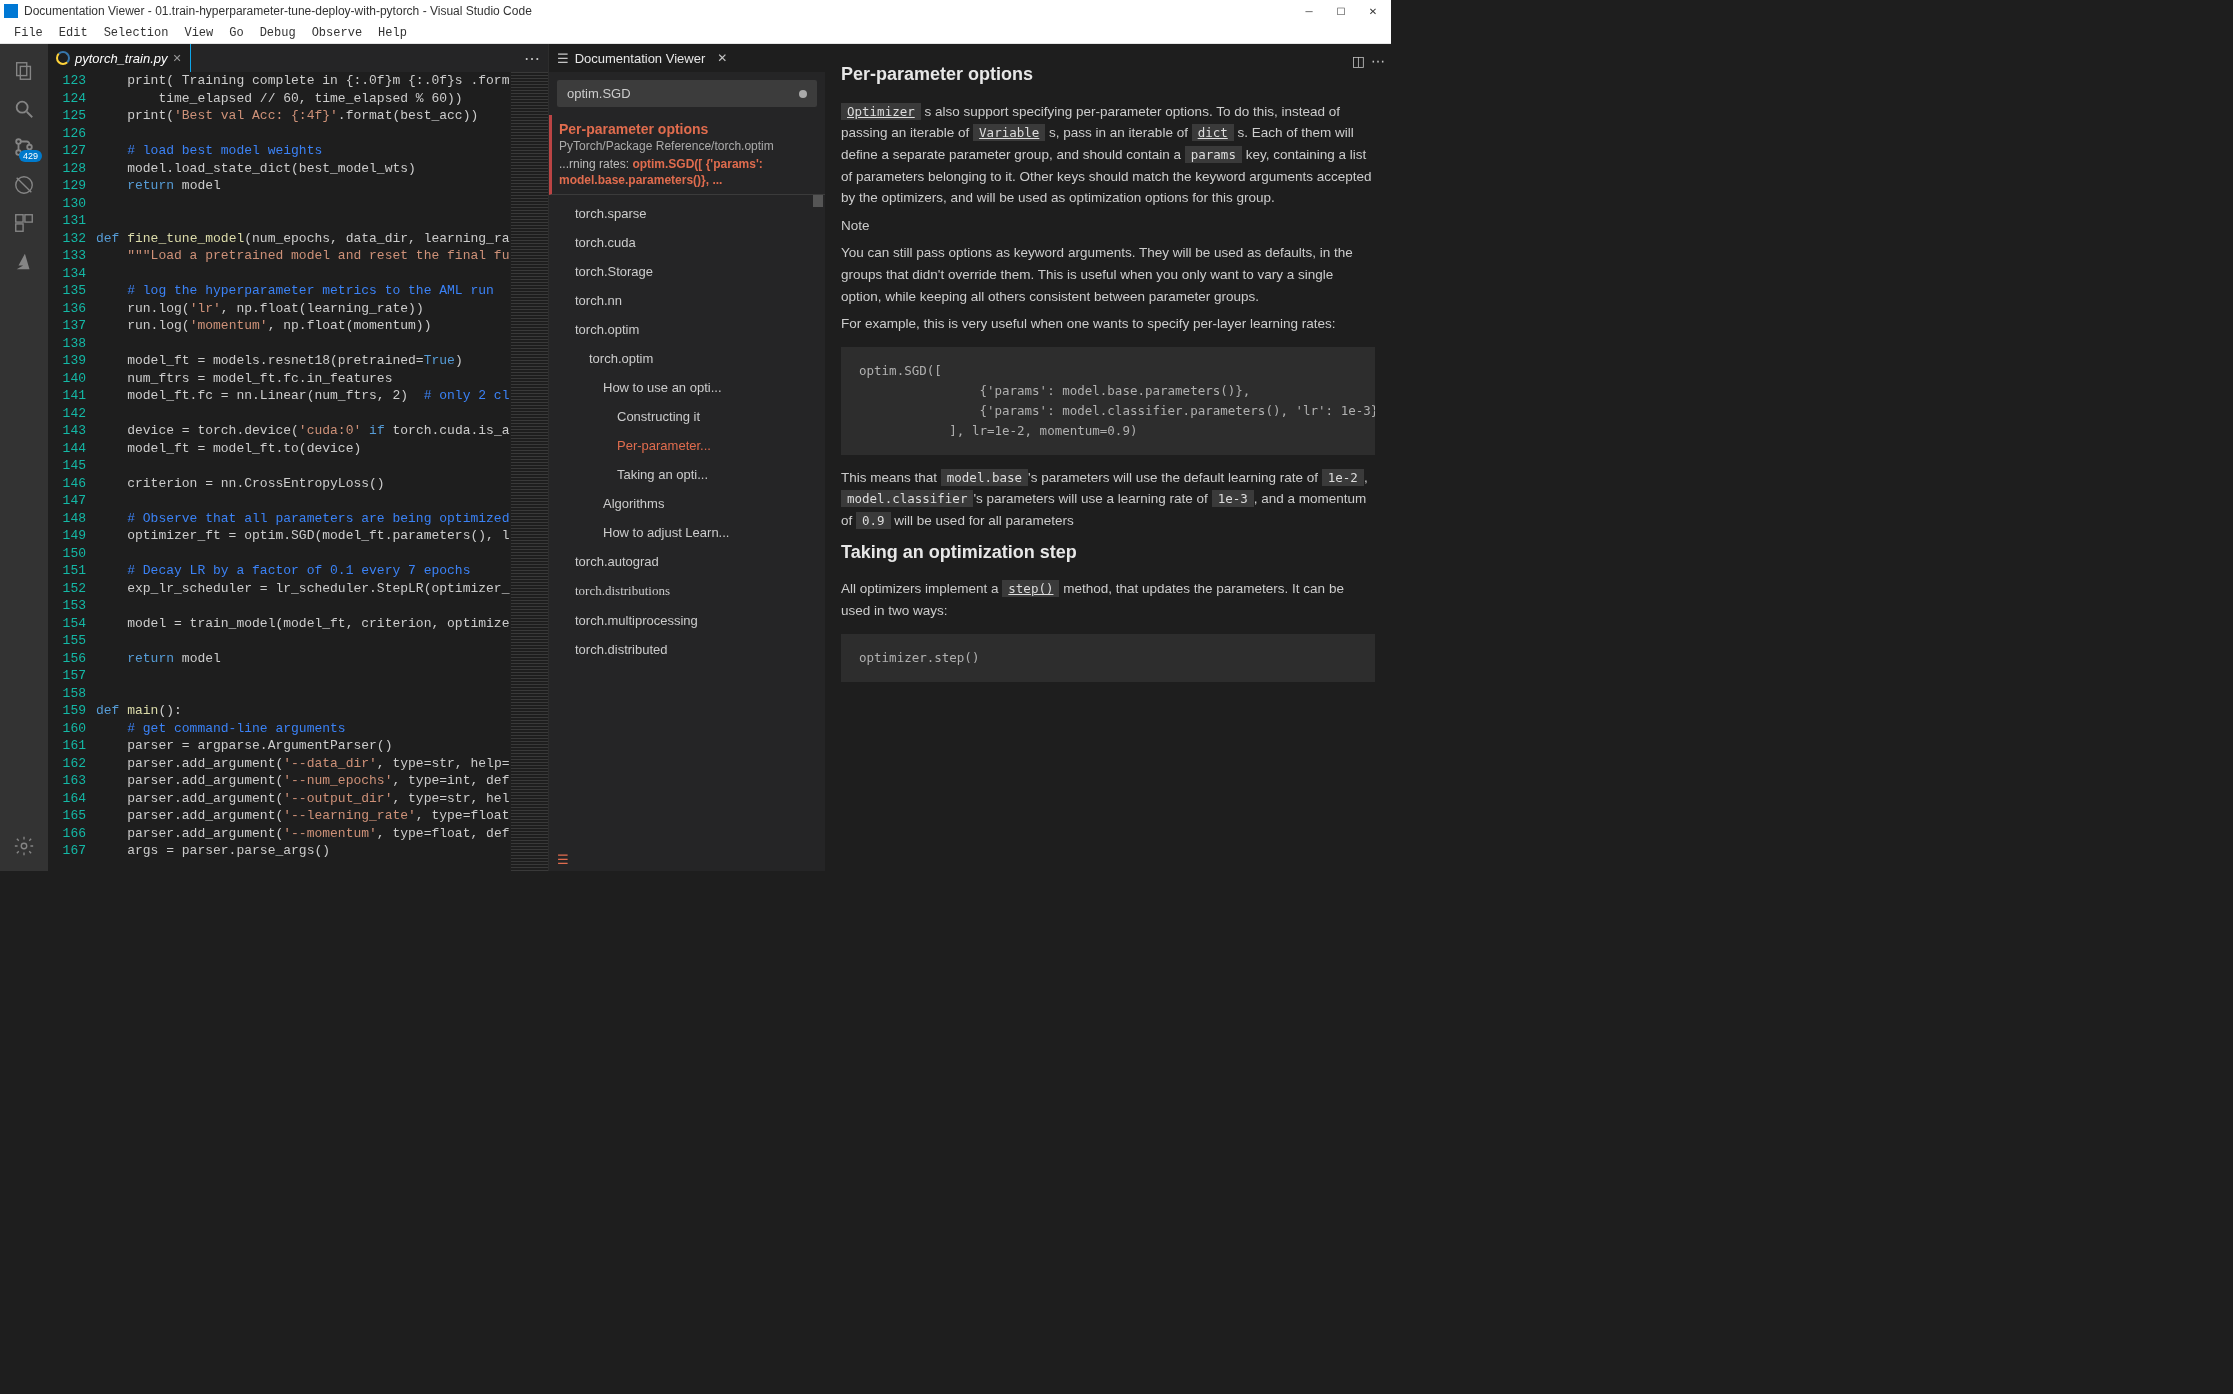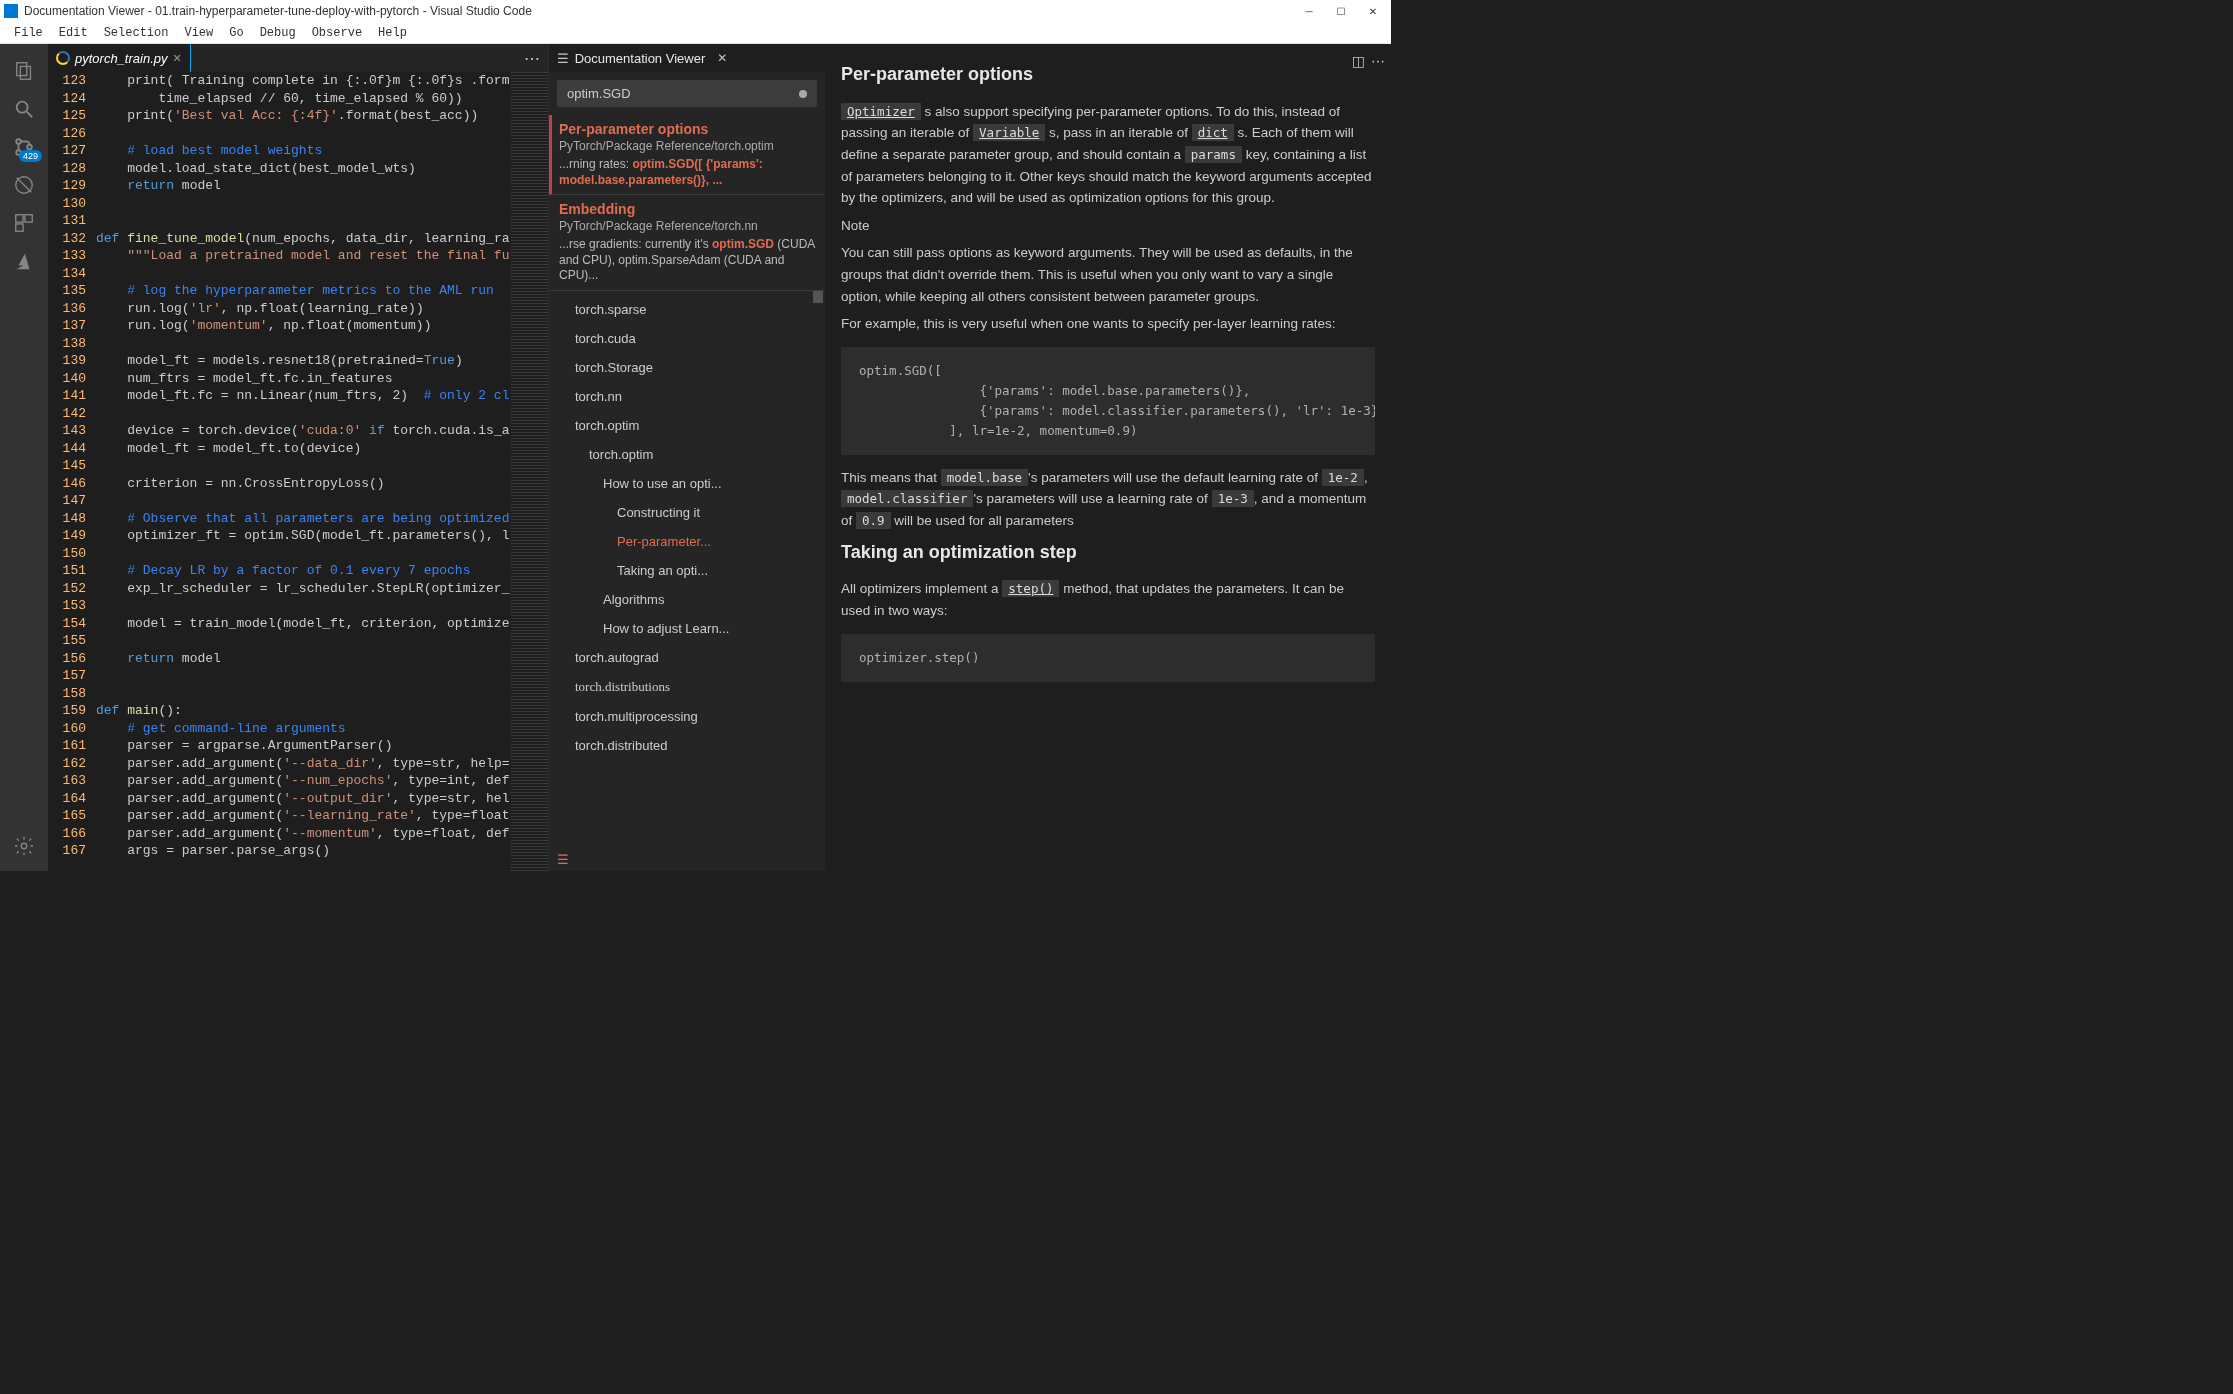--- a/index.html
+++ b/index.html
@@ -139,21 +139,21 @@
   display: flex;
   overflow: hidden;
   position: relative;
   font-family: Consolas, "Courier New", monospace;
   font-size: 13px;
   line-height: 1.35;
 }
 .gutter {
   width: 48px;
   text-align: right;
-  color: #fdba74;
+  color: #14b8a6;
   padding-right: 10px;
   overflow: hidden;
 }
 .gutter div { height: 17.5px; }
 .code {
   flex: 1;
   overflow: hidden;
   white-space: pre;
 }
 .code div { height: 17.5px; }
@@ -449,25 +449,20 @@
       <div class="search-box">
         <span>optim.SGD</span>
         <span class="dirty-dot"></span>
       </div>
       <div id="search-results">
           <div class="search-result active">
             <div class="sr-title">Per-parameter options</div>
             <div class="sr-path">PyTorch/Package Reference/torch.optim</div>
             <div class="sr-snippet">...rning rates: <span class="hl">optim.SGD([ {'params': model.base.parameters()}, ...</span></div>
           </div>
-          <div class="search-result">
-            <div class="sr-title">Embedding</div>
-            <div class="sr-path">PyTorch/Package Reference/torch.nn</div>
-            <div class="sr-snippet">...rse gradients: currently it's <span class="hl">optim.SGD</span> (CUDA and CPU), optim.SparseAdam (CUDA and CPU)...</div>
-          </div>
         </div>
       <div class="toc" id="toc">
         <div class="scroll-indicator"></div>
       <div class="toc-item" style="padding-left: 26px;">torch.sparse</div>
           <div class="toc-item" style="padding-left: 26px;">torch.cuda</div>
           <div class="toc-item" style="padding-left: 26px;">torch.Storage</div>
           <div class="toc-item" style="padding-left: 26px;">torch.nn</div>
           <div class="toc-item" style="padding-left: 26px;">torch.optim</div>
           <div class="toc-item l1" style="padding-left: 40px;">torch.optim</div>
           <div class="toc-item l2" style="padding-left: 54px;">How to use an opti...</div>

